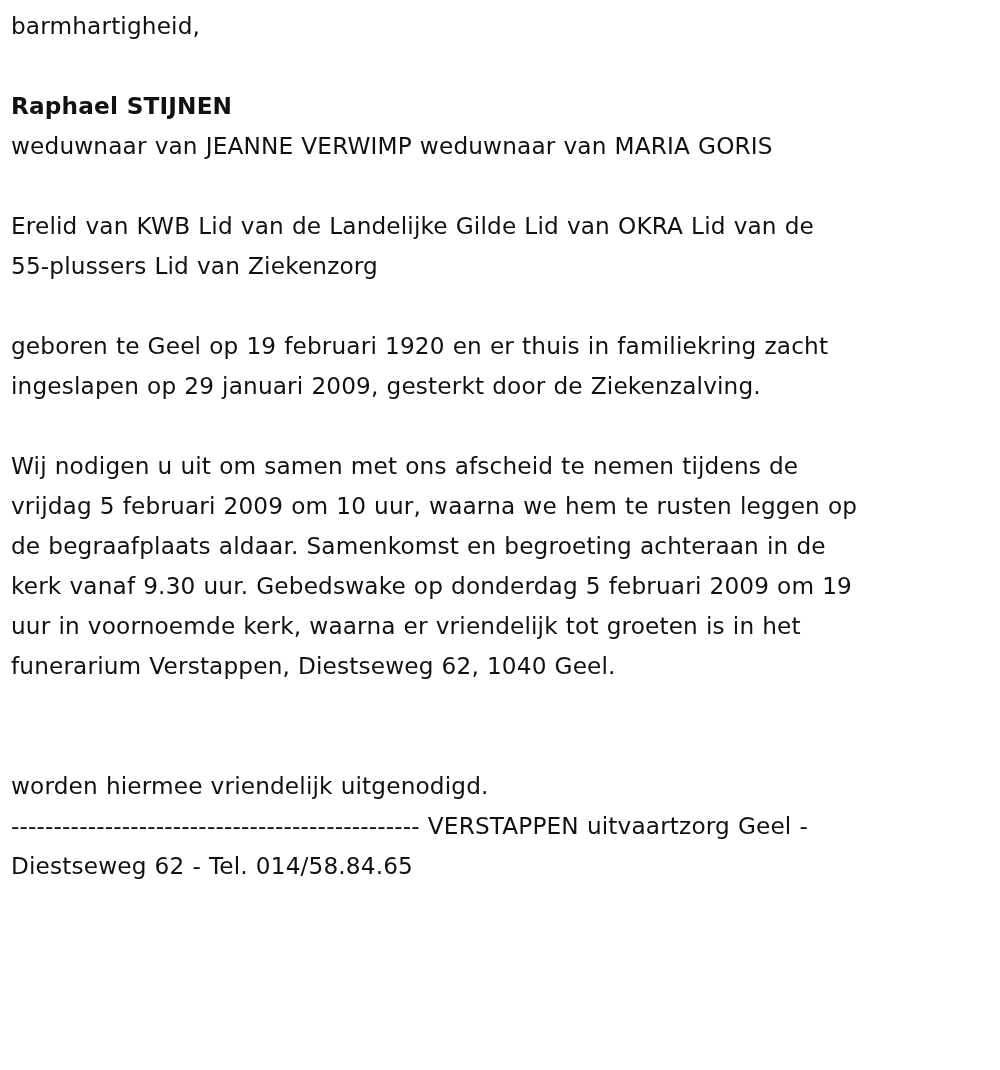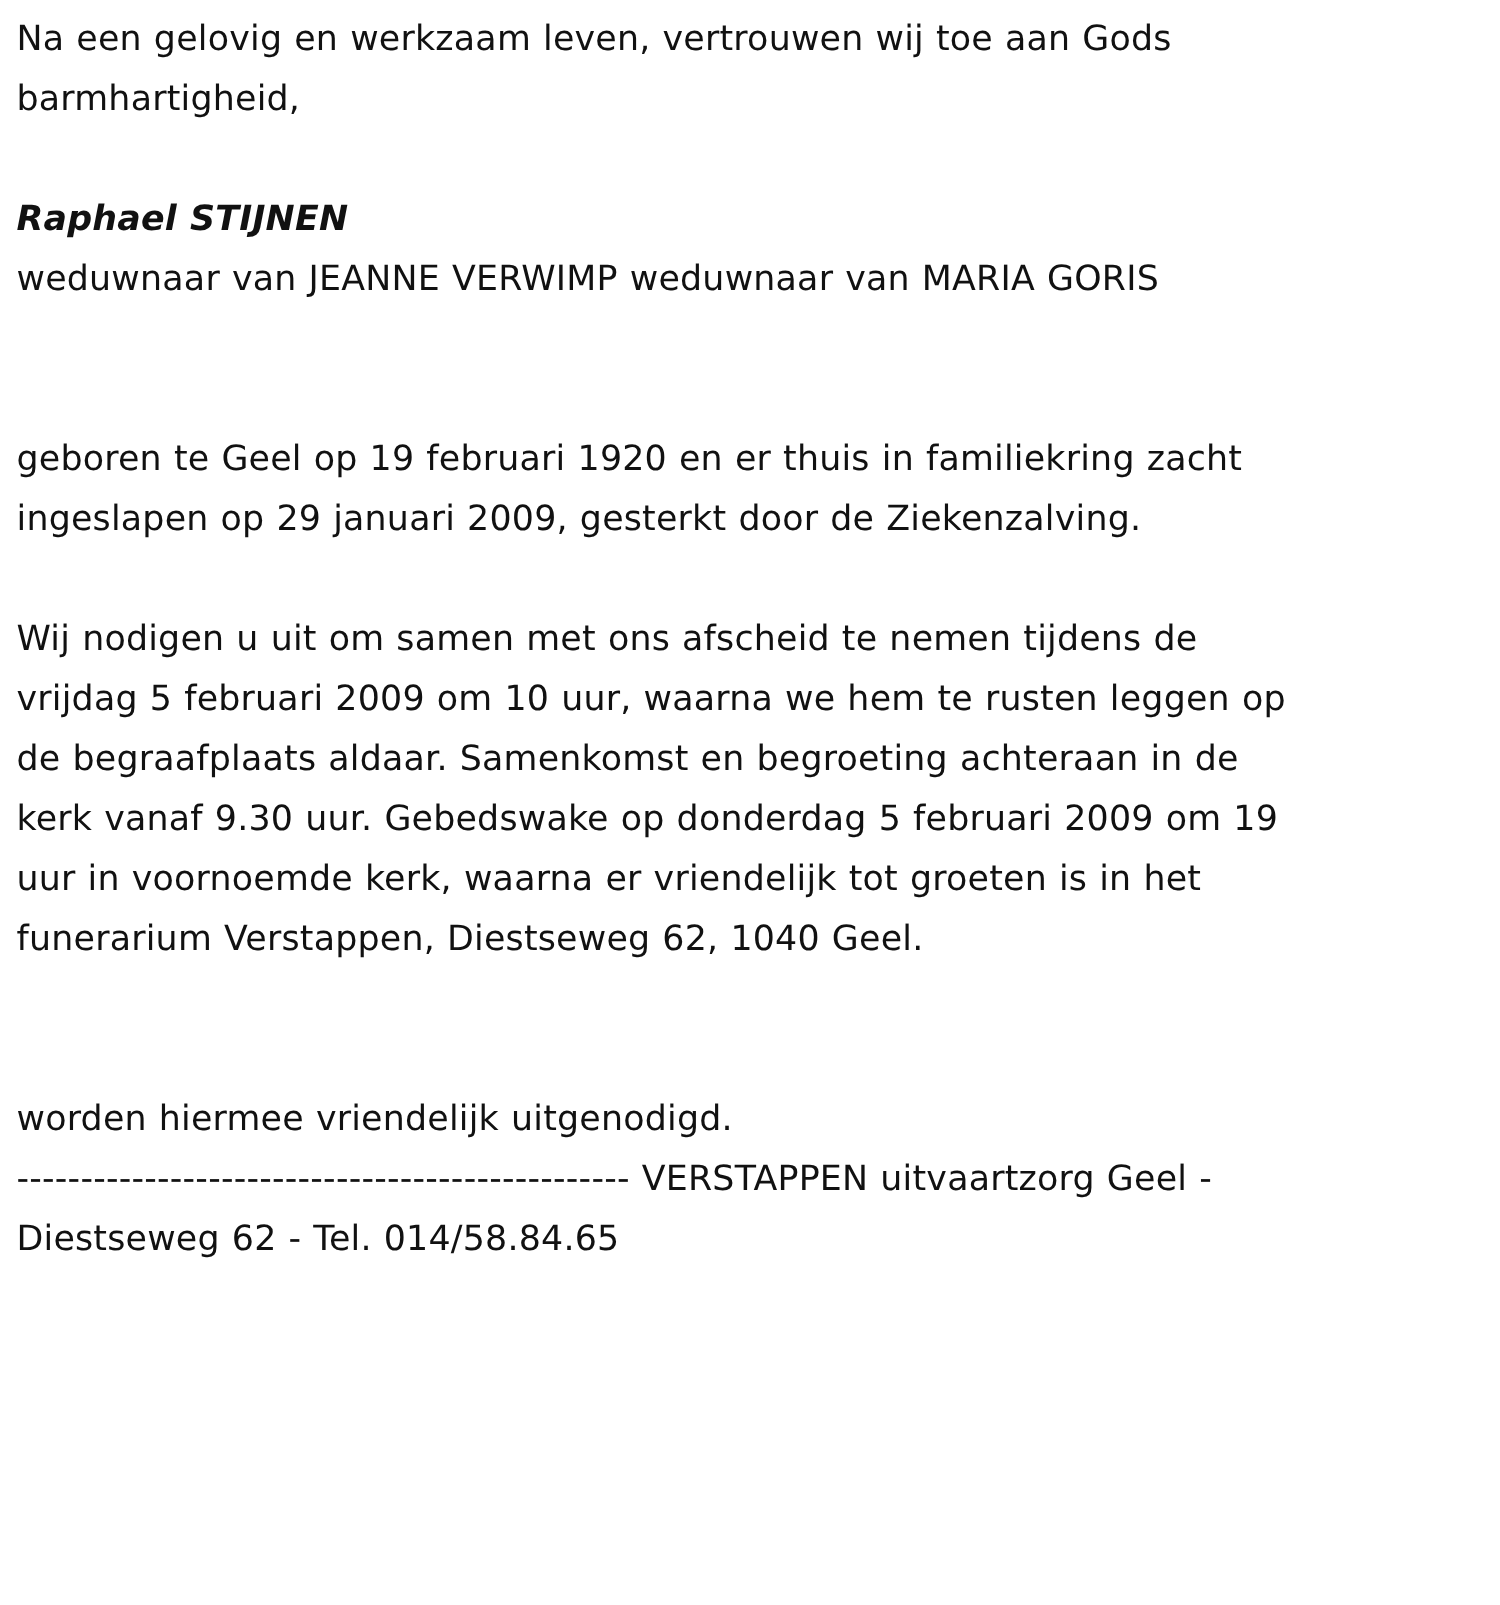--- a/index.html
+++ b/index.html
@@ -23,42 +23,44 @@
       word-spacing: 0.5px;
     }
     .para {
       margin: 0;
       white-space: normal;
     }
     .gap { height: 40px; }
     .name {
       font-weight: bold;
       margin-top: 0;
-      font-style: italic;
     }
     .line { display: block; }
   </style>
 </head>
 <body>
 
 <div class="doc">
 
   <p class="para">
-    <span class="line">Na een gelovig en werkzaam leven, vertrouwen wij toe aan Gods</span>
     <span class="line">barmhartigheid,</span>
   </p>
 
   <div class="gap"></div>
 
   <p class="para name">Raphael STIJNEN</p>
 
   <p class="para">weduwnaar van JEANNE VERWIMP weduwnaar van MARIA GORIS</p>
 
   <div class="gap"></div>
 
+  <p class="para">
+    <span class="line">Erelid van KWB Lid van de Landelijke Gilde Lid van OKRA Lid van de</span>
+    <span class="line">55-plussers Lid van Ziekenzorg</span>
+  </p>
 
   <div class="gap"></div>
 
   <p class="para">
     <span class="line">geboren te Geel op 19 februari 1920 en er thuis in familiekring zacht</span>
     <span class="line">ingeslapen op 29 januari 2009, gesterkt door de Ziekenzalving.</span>
   </p>
 
   <div class="gap"></div>
 

